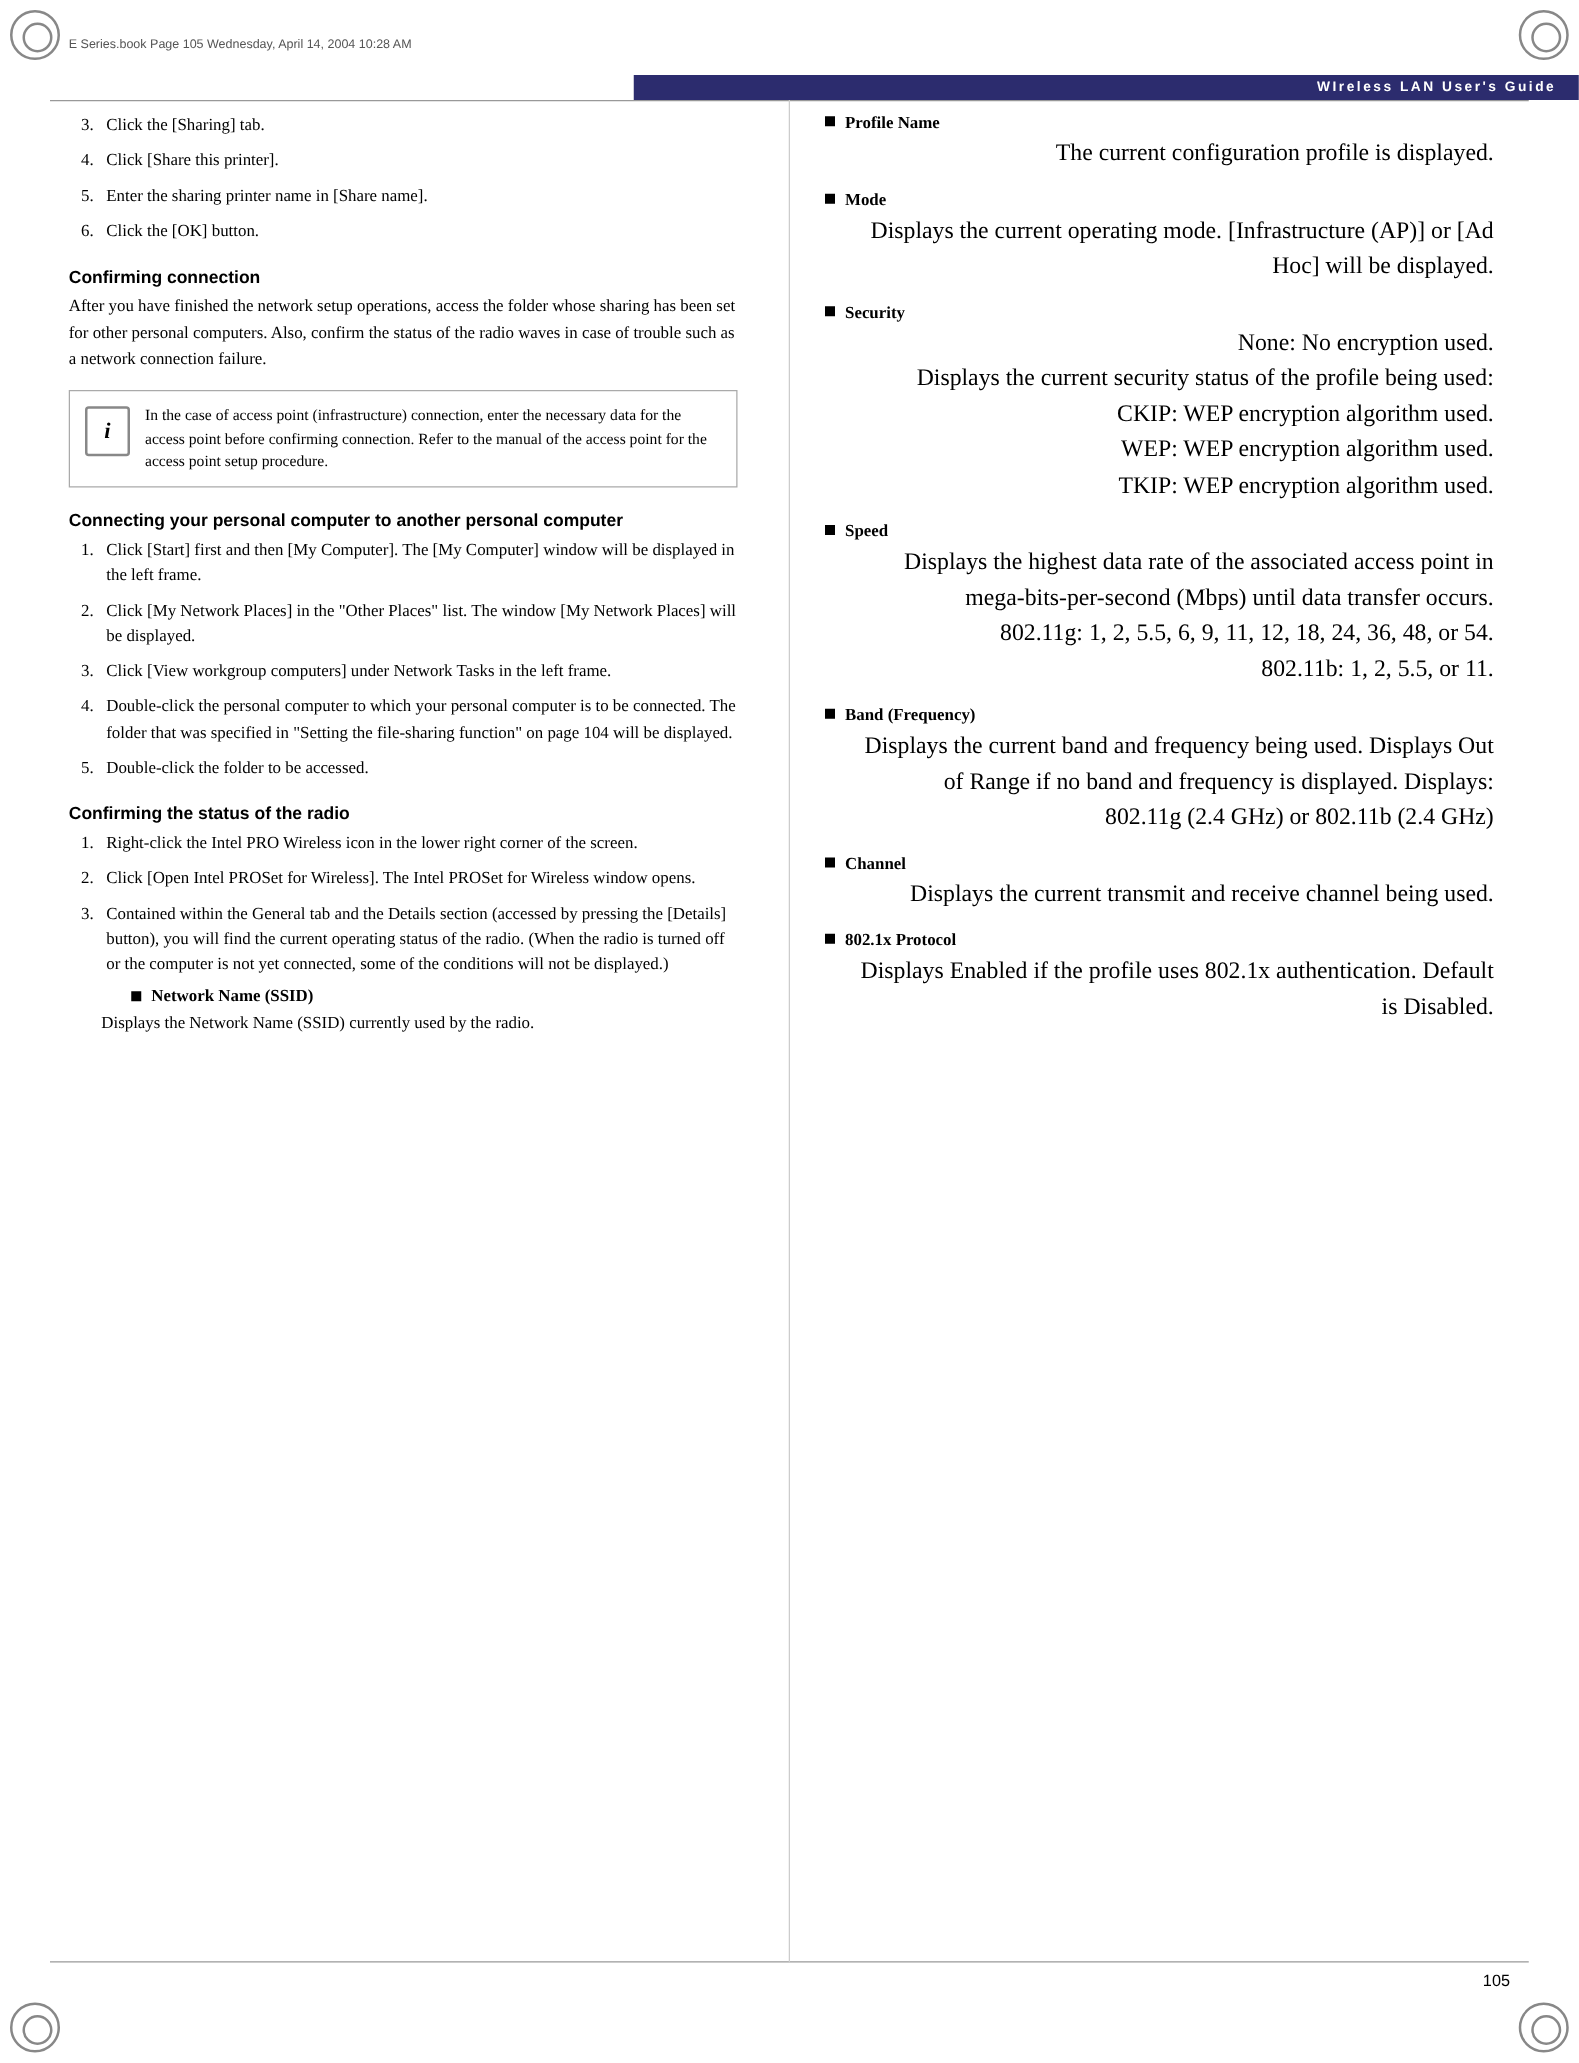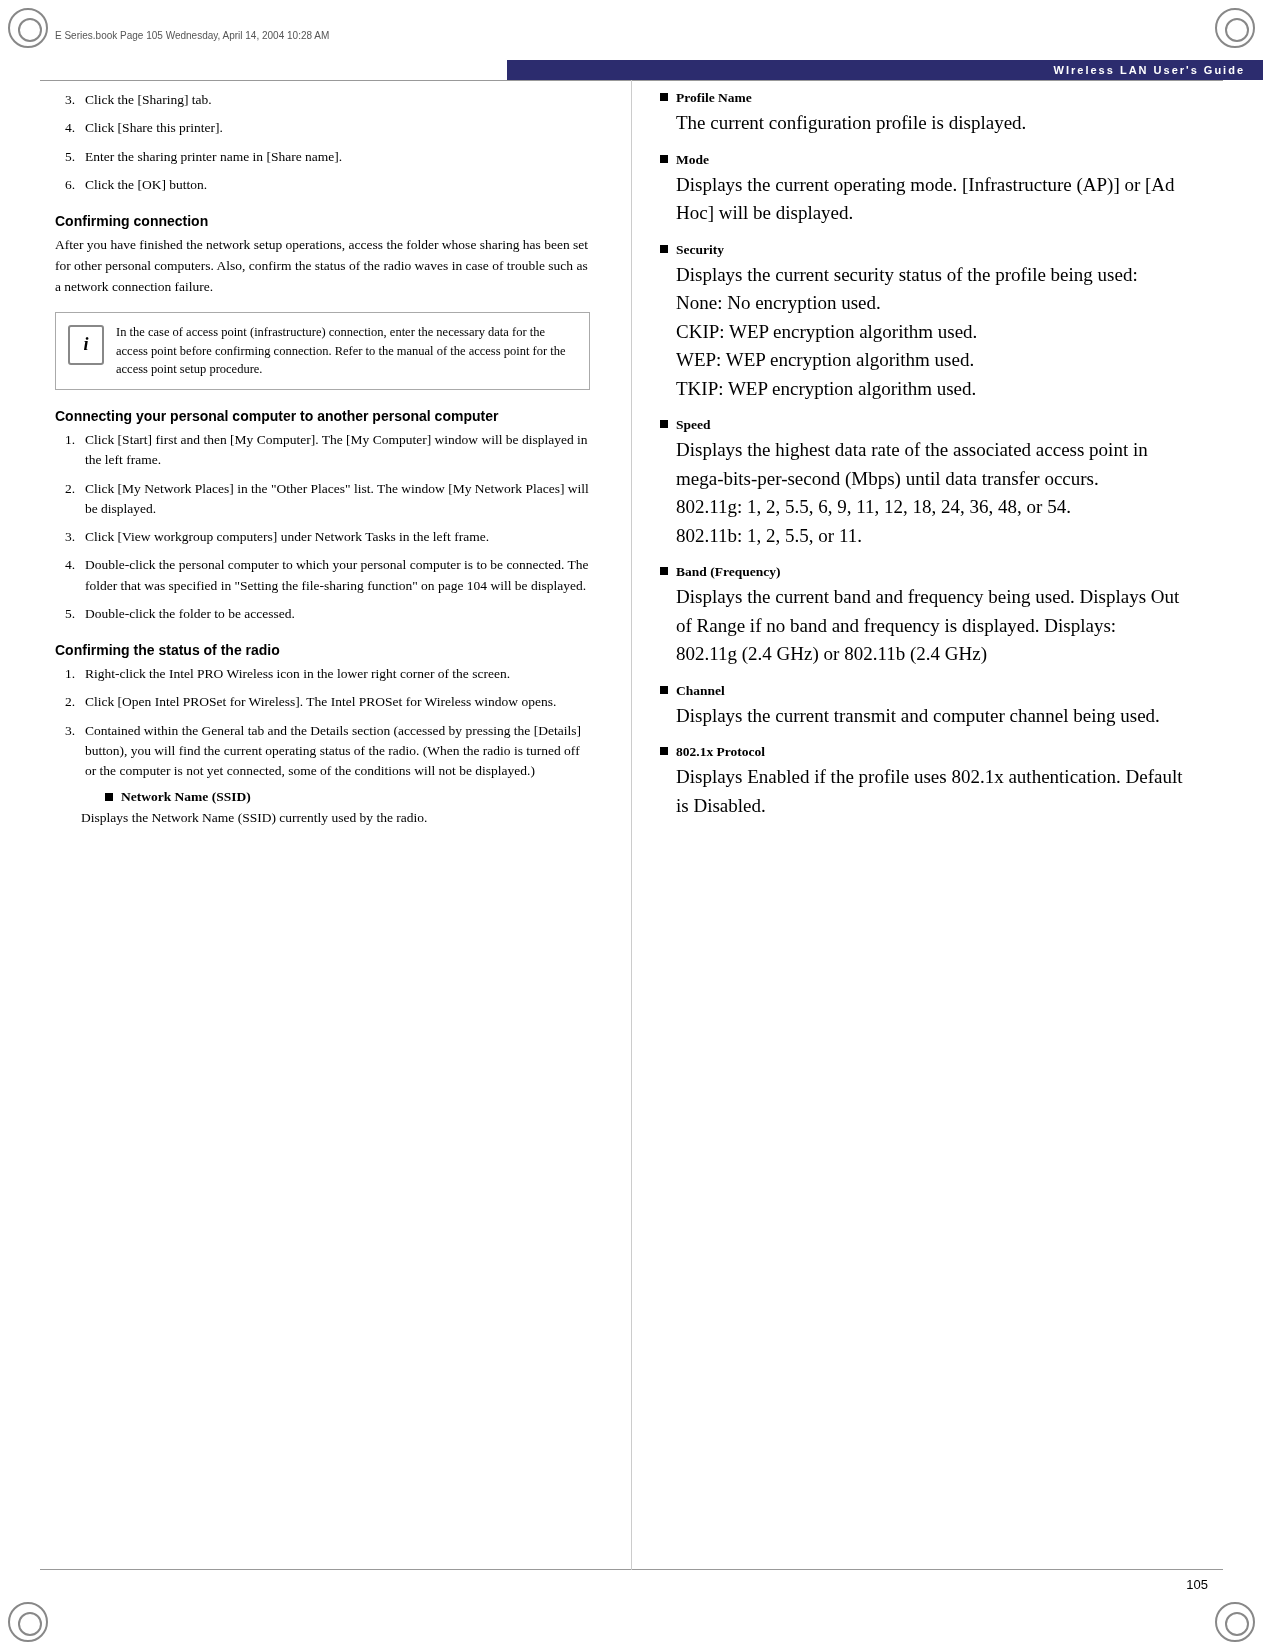--- a/index.html
+++ b/index.html
@@ -193,20 +193,21 @@
     
     .body-para {
       font-size: 13.5px;
       line-height: 1.55;
       margin-bottom: 10px;
     }
 
     
     .bullet-item {
       margin-bottom: 14px;
+      text-align: right;
     }
     .bullet-item .bullet-header {
       display: flex;
       gap: 8px;
       align-items: flex-start;
       font-weight: bold;
       font-size: 13.5px;
       margin-bottom: 3px;
     }
     .bullet-item .bullet-header .bullet-sq {
@@ -365,22 +366,22 @@
       </div>
       <div class="bullet-body">Displays the current operating mode. [Infrastructure (AP)] or [Ad Hoc] will be displayed.</div>
     </div>
 
     <div class="bullet-item">
       <div class="bullet-header">
         <div class="bullet-sq"></div>
         <span>Security</span>
       </div>
       <div class="bullet-body">
+        <div>None: No encryption used.</div>
         <div>Displays the current security status of the profile being used:</div>
-        <div>None: No encryption used.</div>
         <div>CKIP: WEP encryption algorithm used.</div>
         <div>WEP: WEP encryption algorithm used.</div>
         <div>TKIP: WEP encryption algorithm used.</div>
       </div>
     </div>
 
     <div class="bullet-item">
       <div class="bullet-header">
         <div class="bullet-sq"></div>
         <span>Speed</span>
@@ -401,21 +402,21 @@
         <div>Displays the current band and frequency being used. Displays Out of Range if no band and frequency is displayed. Displays:</div>
         <div>802.11g (2.4 GHz) or 802.11b (2.4 GHz)</div>
       </div>
     </div>
 
     <div class="bullet-item">
       <div class="bullet-header">
         <div class="bullet-sq"></div>
         <span>Channel</span>
       </div>
-      <div class="bullet-body">Displays the current transmit and computer channel being used.</div>
+      <div class="bullet-body">Displays the current transmit and receive channel being used.</div>
     </div>
 
     <div class="bullet-item">
       <div class="bullet-header">
         <div class="bullet-sq"></div>
         <span>802.1x Protocol</span>
       </div>
       <div class="bullet-body">Displays Enabled if the profile uses 802.1x authentication. Default is Disabled.</div>
     </div>
 

